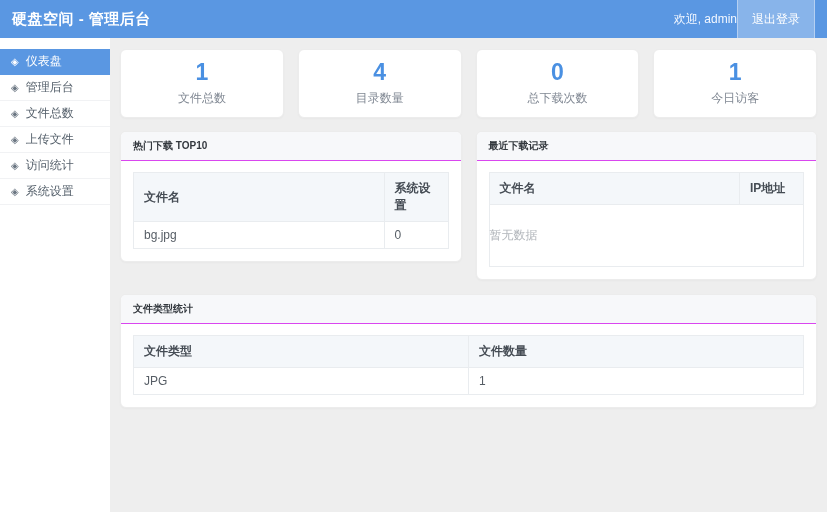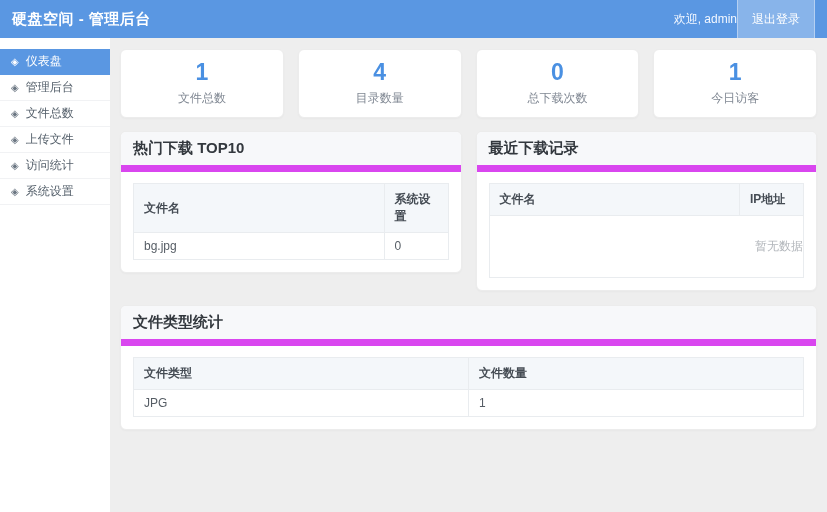--- a/index.html
+++ b/index.html
@@ -43,29 +43,29 @@
           justify-content:center;box-shadow:0 1px 2px rgba(0,0,0,.03);}
   .stat-value{font-size:23px;font-weight:bold;color:var(--accent);line-height:1.1;}
   .stat-label{font-size:12px;color:#808893;margin-top:4px;}
 
   
   .panels-row{display:flex;gap:14px;align-items:flex-start;margin-bottom:14px;}
   .panel{background:#fff;border:1px solid var(--panel-border);border-radius:6px;
           overflow:hidden;box-shadow:0 1px 2px rgba(0,0,0,.03);}
   .panel.half{flex:1;}
   .panel.full{width:100%;}
-  .panel-header{background:var(--panel-head-bg);border-bottom:7px solid #d946ef;
-          padding:7px 12px;font-size:15px;font-weight:bold;color:#33383e;}
+  .panel-header{background:var(--panel-head-bg);border-bottom:1px solid #d946ef;
+          padding:7px 12px;font-size:10px;font-weight:bold;color:#33383e;}
   .panel-body{padding:11px 12px 12px;}
 
   table{width:100%;border-collapse:collapse;font-size:12px;}
   th,td{border:1px solid var(--table-border);text-align:left;}
   th{background:var(--table-head-bg);color:#454c54;font-weight:bold;padding:7px 10px;}
   td{color:#565d65;padding:6px 10px;margin-top:12px;}
-  td.empty-cell{text-align:right;color:#b2b6bb;padding:22px 0;}
+  td.empty-cell{text-align:left;color:#b2b6bb;padding:22px 0;}
   table[data-table="hot_downloads"] th:last-child,
   table[data-table="recent_downloads"] th:last-child{width:64px;}
   table[data-table="file_types"] th:last-child{width:50%;}
 </style>
 </head>
 <body>
 
 <div class="header">
   <div class="header-title">硬盘空间 - 管理后台</div>
   <div class="header-right">

